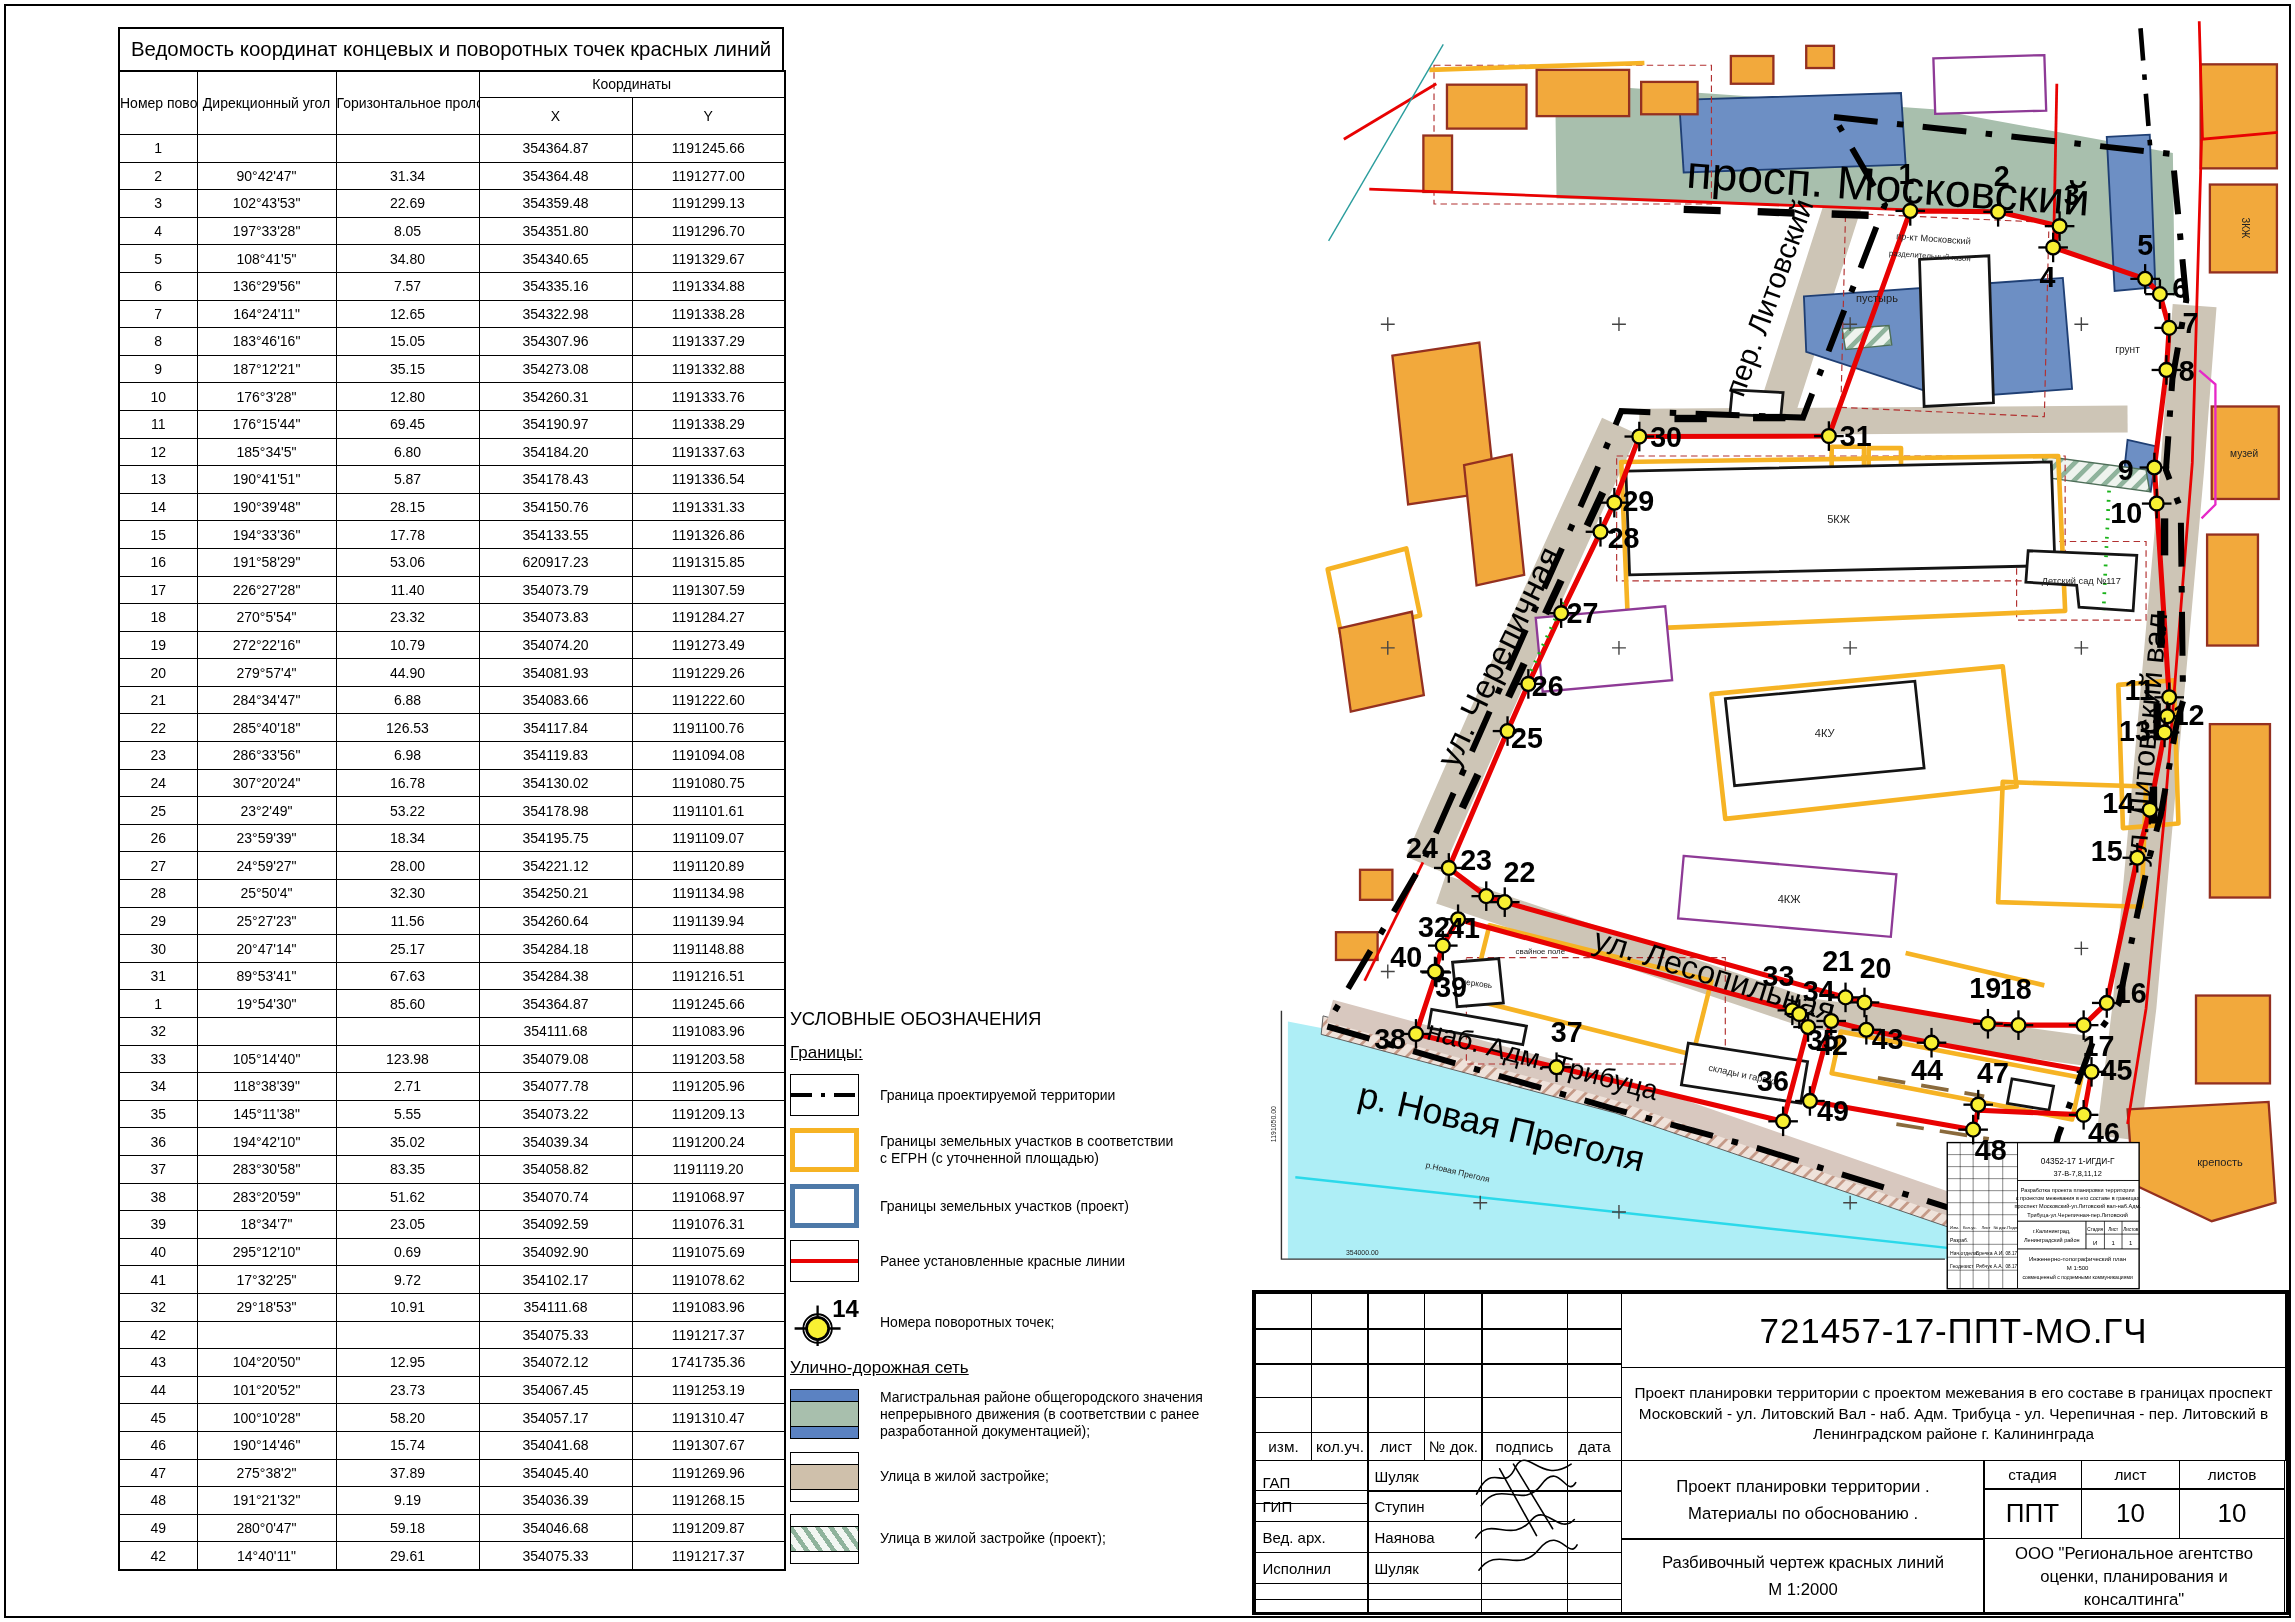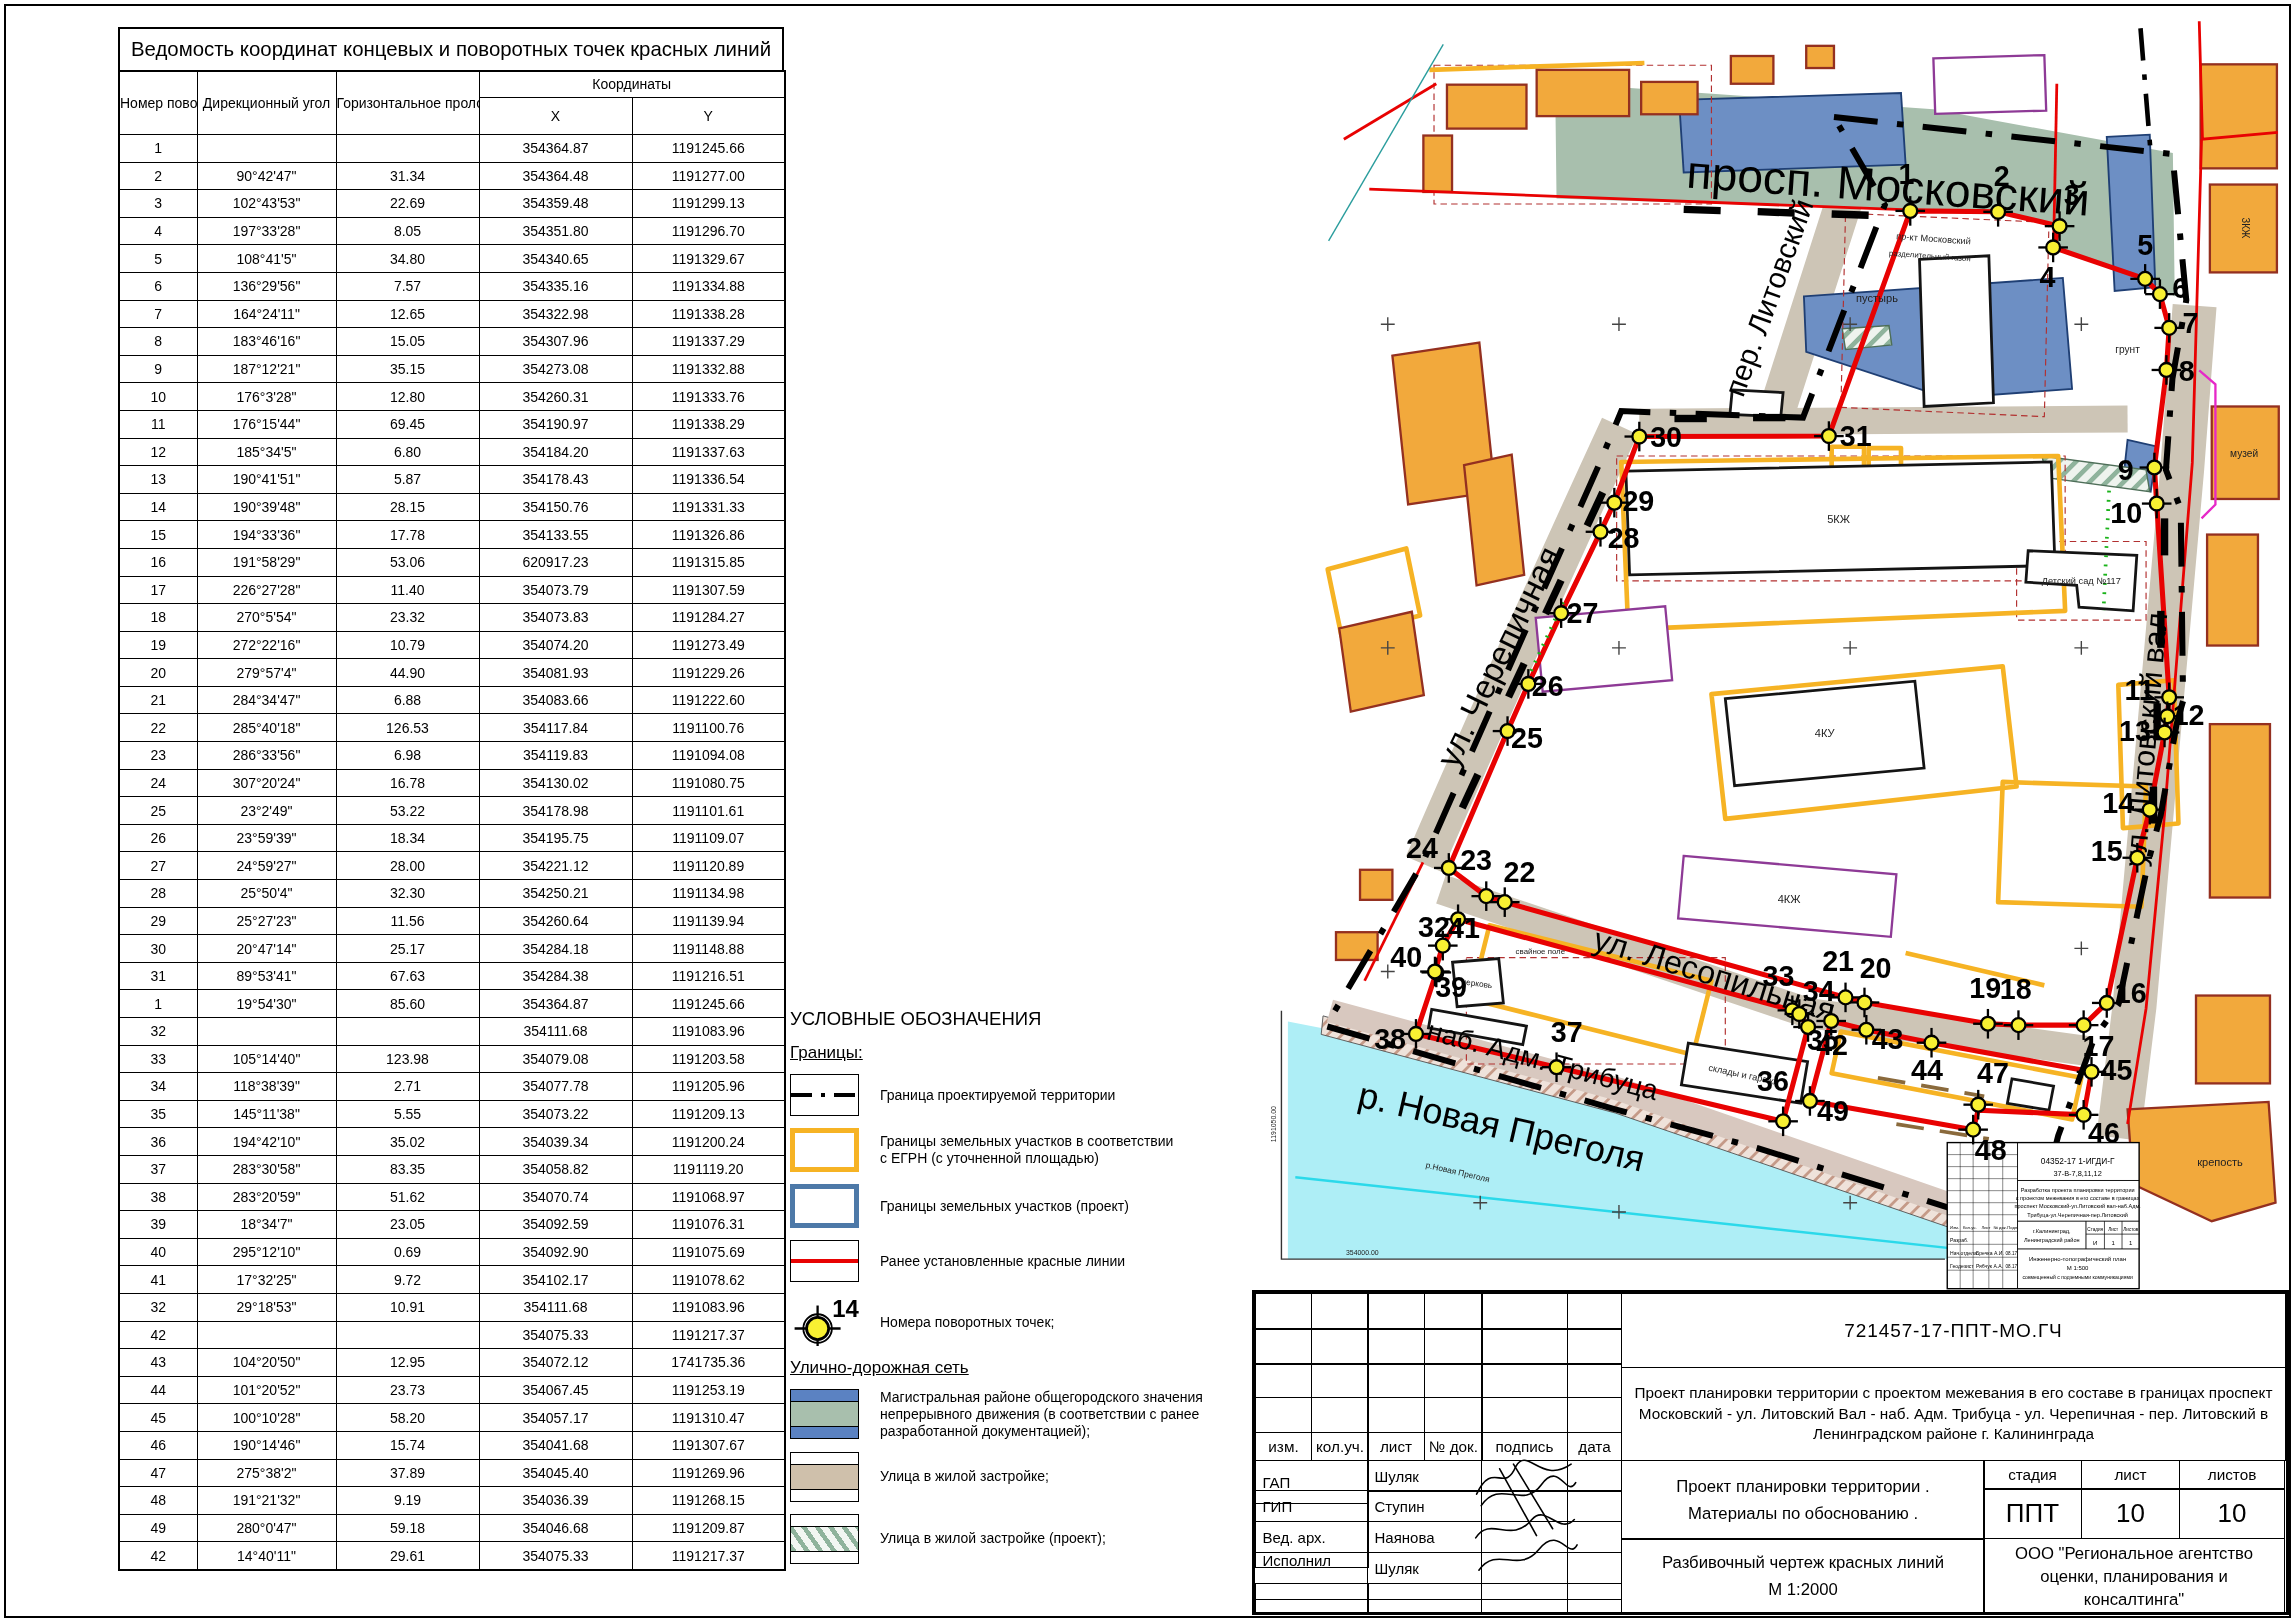--- a/index.html
+++ b/index.html
@@ -41,21 +41,21 @@
   .m-green{background:#a8bfad;}
   .m-tan{background:#cfc0ab;}
   .m-hatch{background:repeating-linear-gradient(55deg,#8fb39c 0 4.6px,#f2f6f2 4.6px 11px);}
 
   
   #tb{position:absolute;left:1252px;top:1290px;width:1037px;height:325px;background:#fff;
       box-sizing:border-box;border:3.2px solid #000;}
   .cell{position:absolute;box-sizing:border-box;border:1.9px solid #000;display:flex;
         align-items:center;justify-content:center;text-align:center;}
   .cell.nb{border:1.4px solid #000;}
-  #tb .code{font-size:19px;letter-spacing:0.9px;}
+  #tb .code{font-size:35px;letter-spacing:0.9px;}
   #tb .desc{font-size:15.3px;line-height:20.4px;}
   #tb .mid{font-size:16.7px;line-height:27px;}
   #tb .small{font-size:15.3px;}
   #tb .val{font-size:26px;}
   #tb .comp{font-size:16.7px;line-height:23px;}
   #tb .role{font-size:15px;justify-content:flex-start;padding-left:6.5px;}
   #sigsvg{position:absolute;left:217px;top:157px;pointer-events:none;}
 
   
   #mapsvg{position:absolute;left:1249px;top:6.5px;}
@@ -1128,21 +1128,21 @@
     <div class="cell nb" style="left:226px;top:167px;width:87px;height:32px"></div>
     <div class="cell nb" style="left:312px;top:167px;width:55px;height:32px"></div>
     <div class="cell role" style="left:0;top:197px;width:114px;height:32px">ГИП</div>
     <div class="cell role" style="left:112px;top:197px;width:115px;height:32px">Ступин</div>
     <div class="cell nb" style="left:226px;top:197px;width:87px;height:32px"></div>
     <div class="cell nb" style="left:312px;top:197px;width:55px;height:32px"></div>
     <div class="cell role" style="left:0;top:228px;width:114px;height:32px">Вед. арх.</div>
     <div class="cell role" style="left:112px;top:228px;width:115px;height:32px">Наянова</div>
     <div class="cell nb" style="left:226px;top:228px;width:87px;height:32px"></div>
     <div class="cell nb" style="left:312px;top:228px;width:55px;height:32px"></div>
-    <div class="cell role" style="left:0;top:259px;width:114px;height:16px">Исполнил</div>
+    <div class="cell role" style="left:0;top:259px;width:114px;height:32px">Исполнил</div>
     <div class="cell role" style="left:112px;top:259px;width:115px;height:32px">Шуляк</div>
     <div class="cell nb" style="left:226px;top:259px;width:87px;height:32px"></div>
     <div class="cell nb" style="left:312px;top:259px;width:55px;height:32px"></div>
     <div class="cell nb" style="left:0;top:290px;width:114px;height:16.7px"></div>
     <div class="cell nb" style="left:112px;top:290px;width:115px;height:16.7px"></div>
     <div class="cell nb" style="left:226px;top:290px;width:87px;height:16.7px"></div>
     <div class="cell nb" style="left:312px;top:290px;width:55px;height:16.7px"></div>
     <div class="cell nb" style="left:0;top:306px;width:114px;height:15.7px"></div>
     <div class="cell nb" style="left:112px;top:306px;width:115px;height:15.7px"></div>
     <div class="cell nb" style="left:226px;top:306px;width:87px;height:15.7px"></div>

